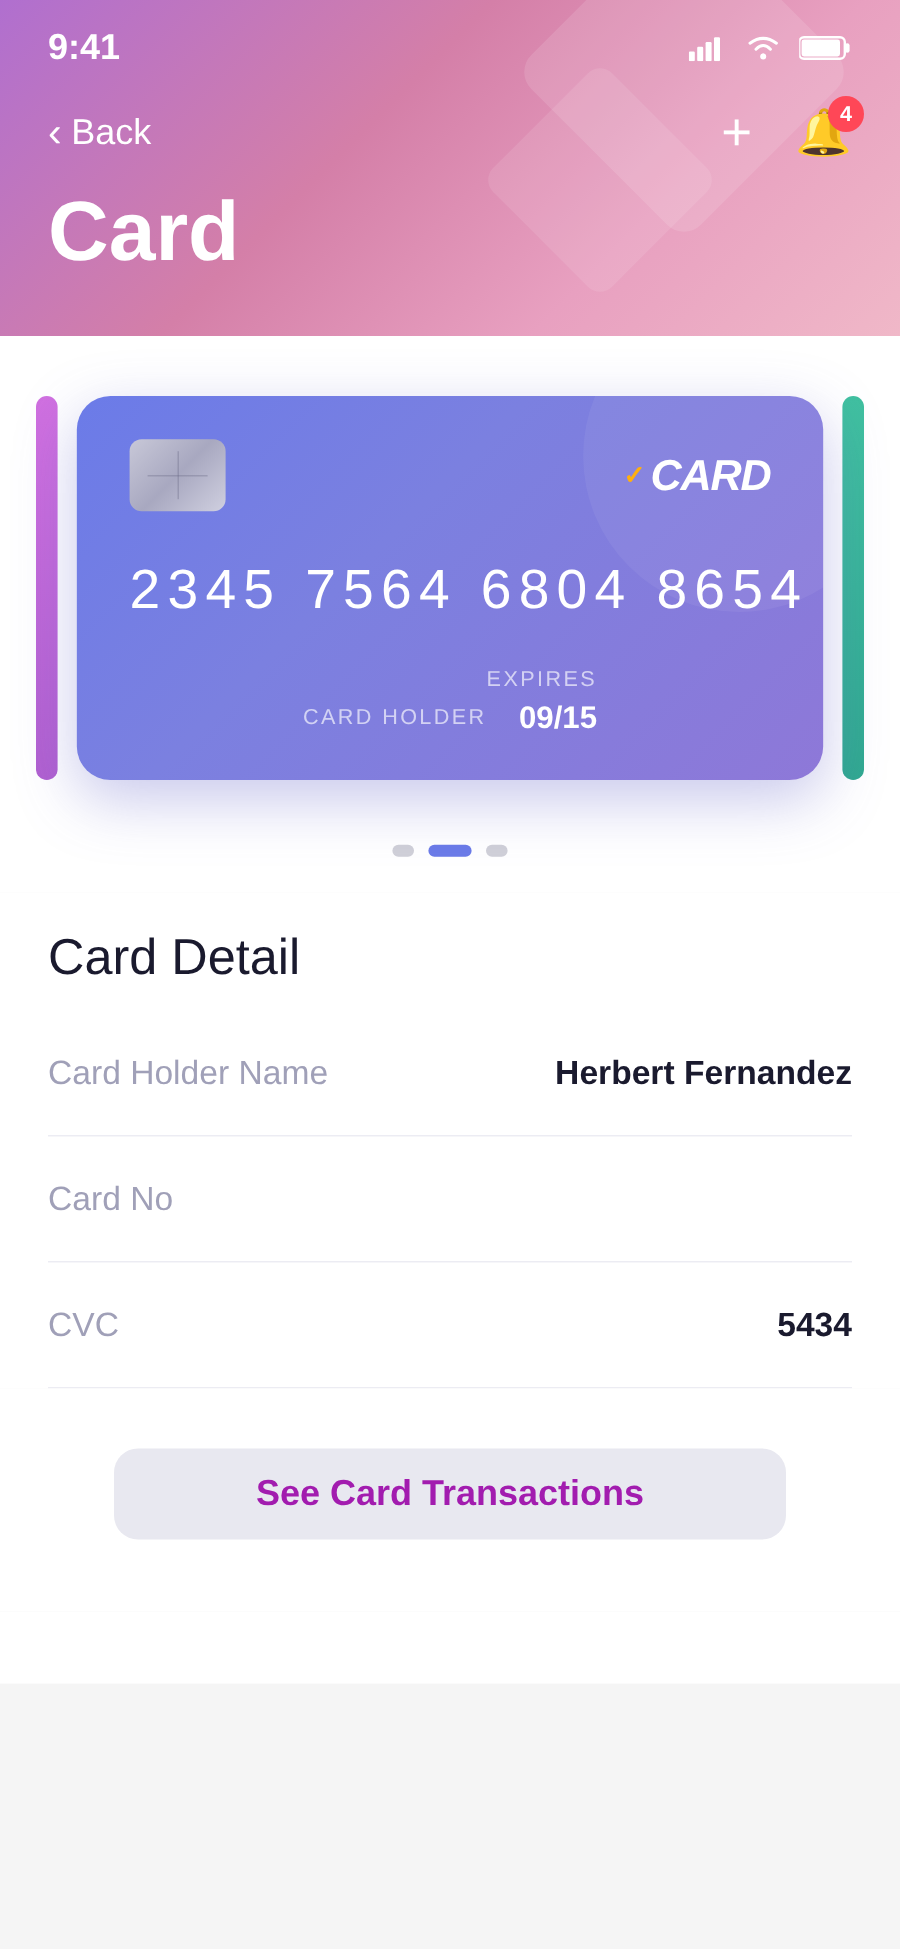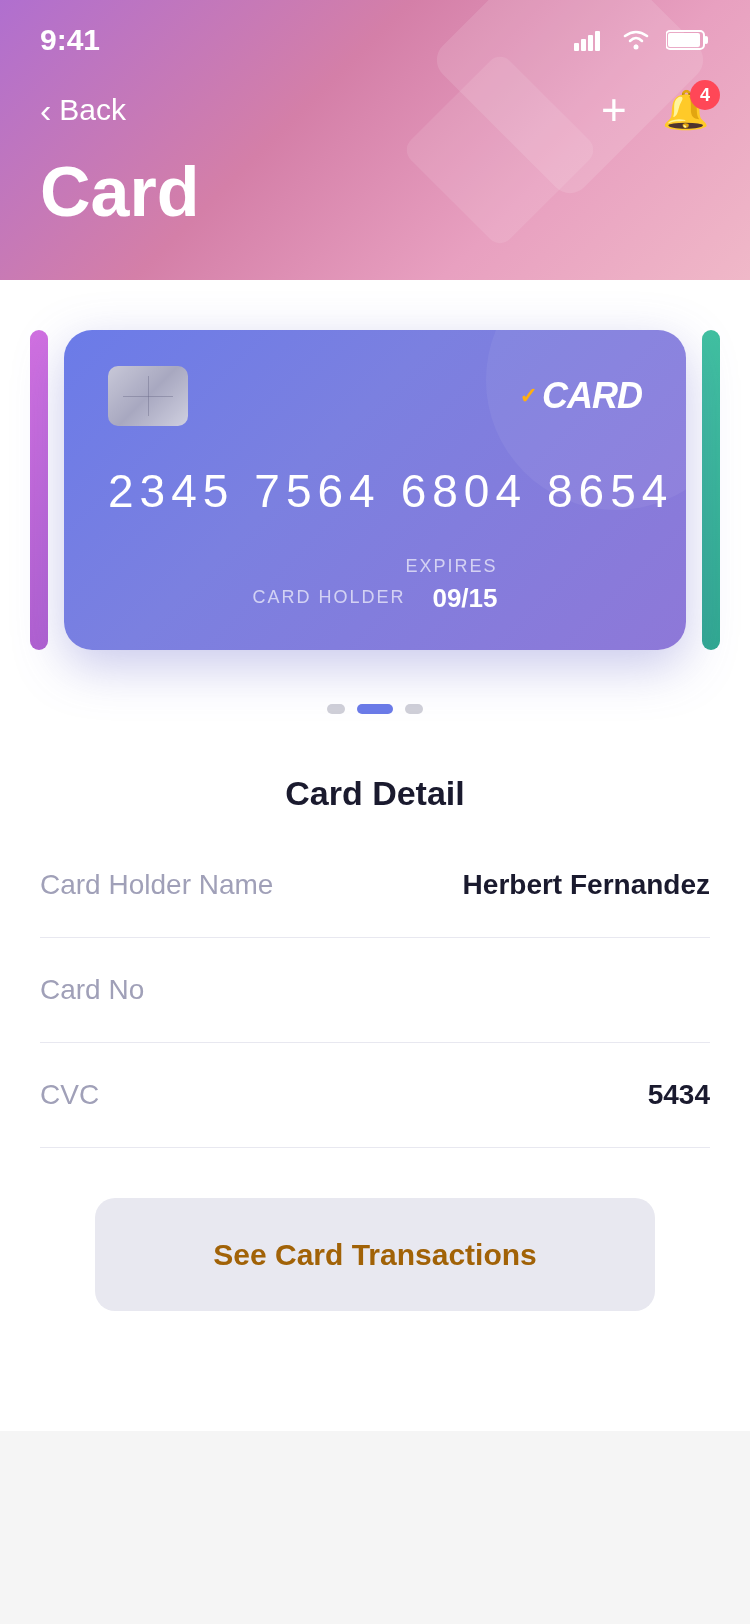--- a/index.html
+++ b/index.html
@@ -278,25 +278,24 @@
       background: #6b7be8;
     }
 
     
     .card-detail-section {
       background: white;
       padding: 0 40px;
     }
 
     .section-title {
-      font-size: 34px;
-      font-weight: 700;
+      font-size: 42px;
+      font-weight: 400;
       color: #1a1a2e;
       padding: 30px 0 20px 0;
-      text-align: center;
     }
 
     .detail-row {
       display: flex;
       justify-content: space-between;
       align-items: center;
       padding: 36px 0;
       border-bottom: 1px solid #e8e8f0;
     }
 
@@ -315,25 +314,25 @@
     
     .btn-section {
       background: white;
       padding: 50px 40px 60px 40px;
       display: flex;
       justify-content: center;
     }
 
     .see-transactions-btn {
       width: 560px;
-      height: 113px;
+      height: 76px;
       background: #e8e8f0;
       border: none;
       border-radius: 20px;
-      color: #a16207;
+      color: #a21caf;
       font-size: 30px;
       font-weight: 600;
       cursor: pointer;
       display: flex;
       align-items: center;
       justify-content: center;
     }
 
     
     .home-indicator {

